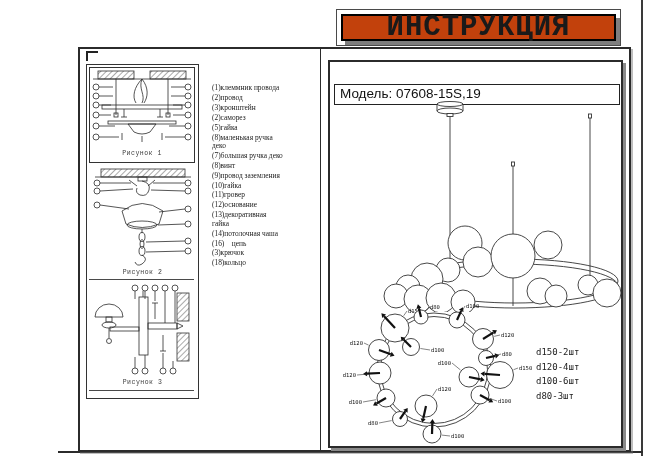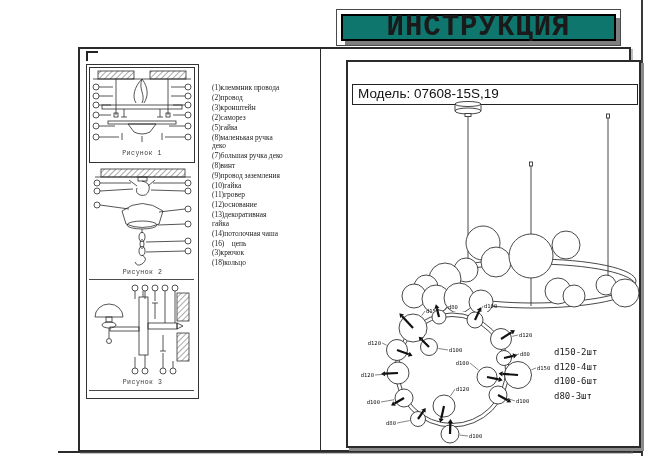--- a/index.html
+++ b/index.html
@@ -5,21 +5,21 @@
   html,body{margin:0;padding:0;background:#e8e8e8;}
   #stage{position:relative;width:649px;height:460px;background:#ffffff;overflow:hidden;
          font-family:"Liberation Sans",sans-serif;color:#1a1a1a;}
   .abs{position:absolute;}
   
   #page-edge-right{left:641px;top:0;width:2px;height:456px;background:#3a3a3a;}
   #page-edge-bottom{left:58px;top:451px;width:585px;height:2px;background:#2b2b2b;}
   
   #title-outer{left:336px;top:9px;width:285px;height:37px;border:1px solid #4a4a4a;background:#fff;box-sizing:border-box;}
   #title-inner{position:absolute;left:4px;top:4px;right:4px;bottom:4px;border:2.5px solid #000;
-               background:#0f766e;box-shadow:4px 4px 0 #7e7e7e;display:flex;align-items:center;justify-content:center;
+               background:#c2410c;box-shadow:4px 4px 0 #7e7e7e;display:flex;align-items:center;justify-content:center;
                font-family:"Liberation Mono",monospace;font-weight:bold;font-size:29px;letter-spacing:1px;}
   
   #sheet{left:78px;top:47px;width:553px;height:405px;border:2px solid #2b2b2b;box-sizing:border-box;background:#fff;
          box-shadow:2px 2px 0 rgba(110,110,110,.45);}
   #corner-mark{left:86px;top:51px;width:10px;height:8px;border-left:2px solid #222;border-top:2px solid #222;}
   #divider{left:320px;top:47px;width:1px;height:404px;background:#2b2b2b;}
   
   #figures-box{left:86px;top:64px;width:113px;height:335px;border:1px solid #333;box-sizing:border-box;background:#fff;}
   #fig1-box{position:absolute;left:2px;top:2px;width:106px;height:96px;border:1px solid #333;box-sizing:border-box;}
   .fig-caption{position:absolute;width:100%;text-align:center;font-family:"Liberation Mono",monospace;
@@ -30,21 +30,21 @@
   .fig-underline{position:absolute;left:2px;width:105px;height:1px;background:#4a4a4a;}
   #fig2-underline{top:214px;}
   #fig3-underline{top:325px;}
   #fig1-svg{position:absolute;left:1px;top:1px;}
   #fig2-svg{position:absolute;left:2px;top:102px;}
   #fig3-svg{position:absolute;left:2px;top:218px;}
   
   #parts-list{left:212px;top:84px;width:104px;font-size:7.4px;line-height:8.4px;color:#222;}
   .part-item{white-space:pre-wrap;margin-bottom:1.5px;font-family:Liberation Serif, serif;}
   
-  #right-panel{left:346px;top:60px;width:295px;height:388px;border:2px solid #2b2b2b;box-sizing:border-box;
+  #right-panel{left:328px;top:60px;width:295px;height:388px;border:2px solid #2b2b2b;box-sizing:border-box;
                background:#fff;box-shadow:3px 3px 0 #8a8a8a;}
   #model-box{position:absolute;left:4px;top:22px;width:286px;height:21px;border:1.5px solid #222;box-sizing:border-box;
              font-size:13.5px;line-height:17px;padding-left:5px;color:#111;background:#fff;}
   #chandelier-svg{position:absolute;left:0;top:38px;}
   #topview{position:absolute;left:10px;top:240px;}
   #size-legend{position:absolute;left:206px;top:283px;font-family:"DejaVu Sans Mono",monospace;
                font-size:9px;line-height:14.5px;color:#222;letter-spacing:0;}
   svg{display:block;}
   .ln{stroke:#2b2b2b;stroke-width:0.8;fill:none;}
 </style>

